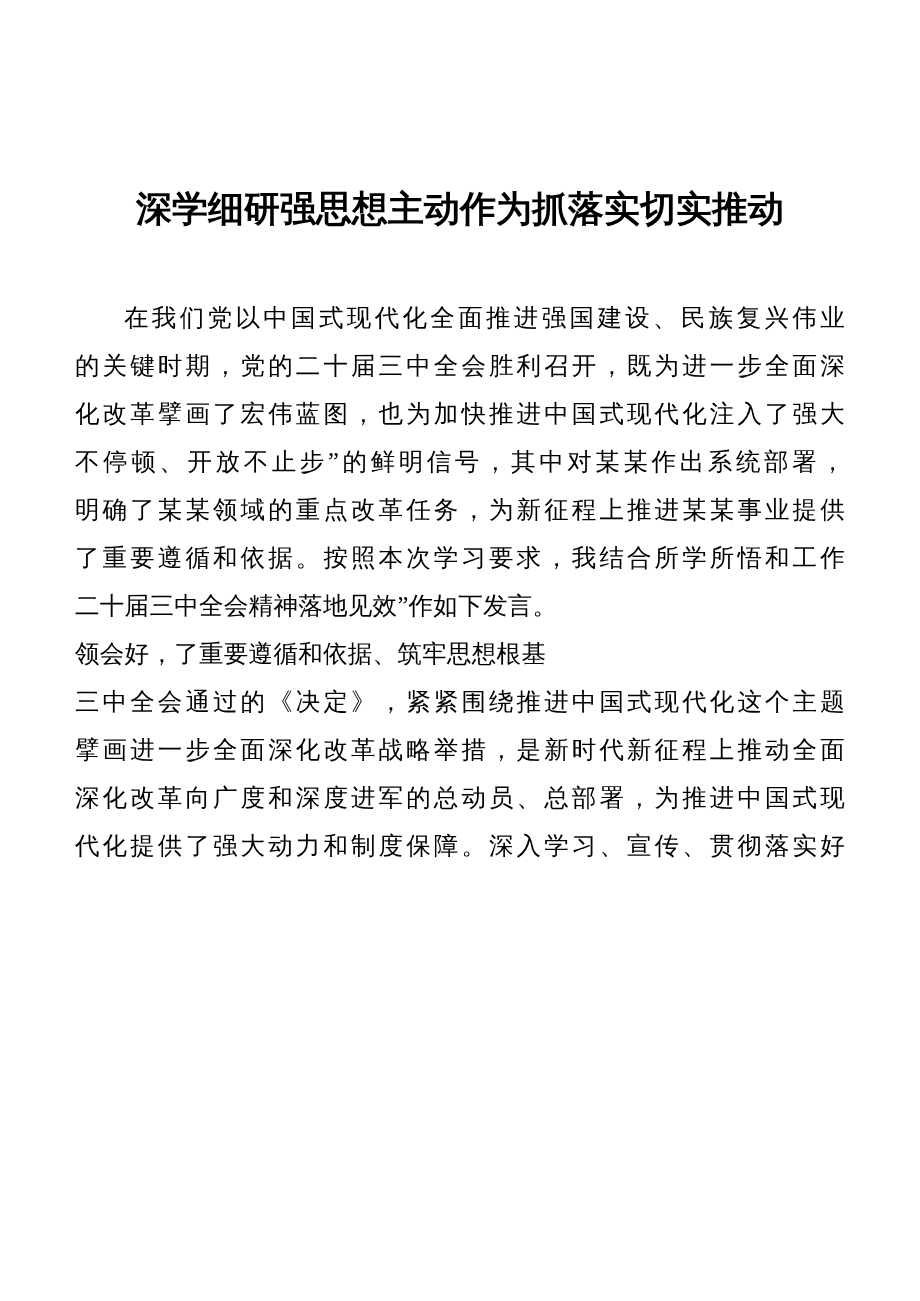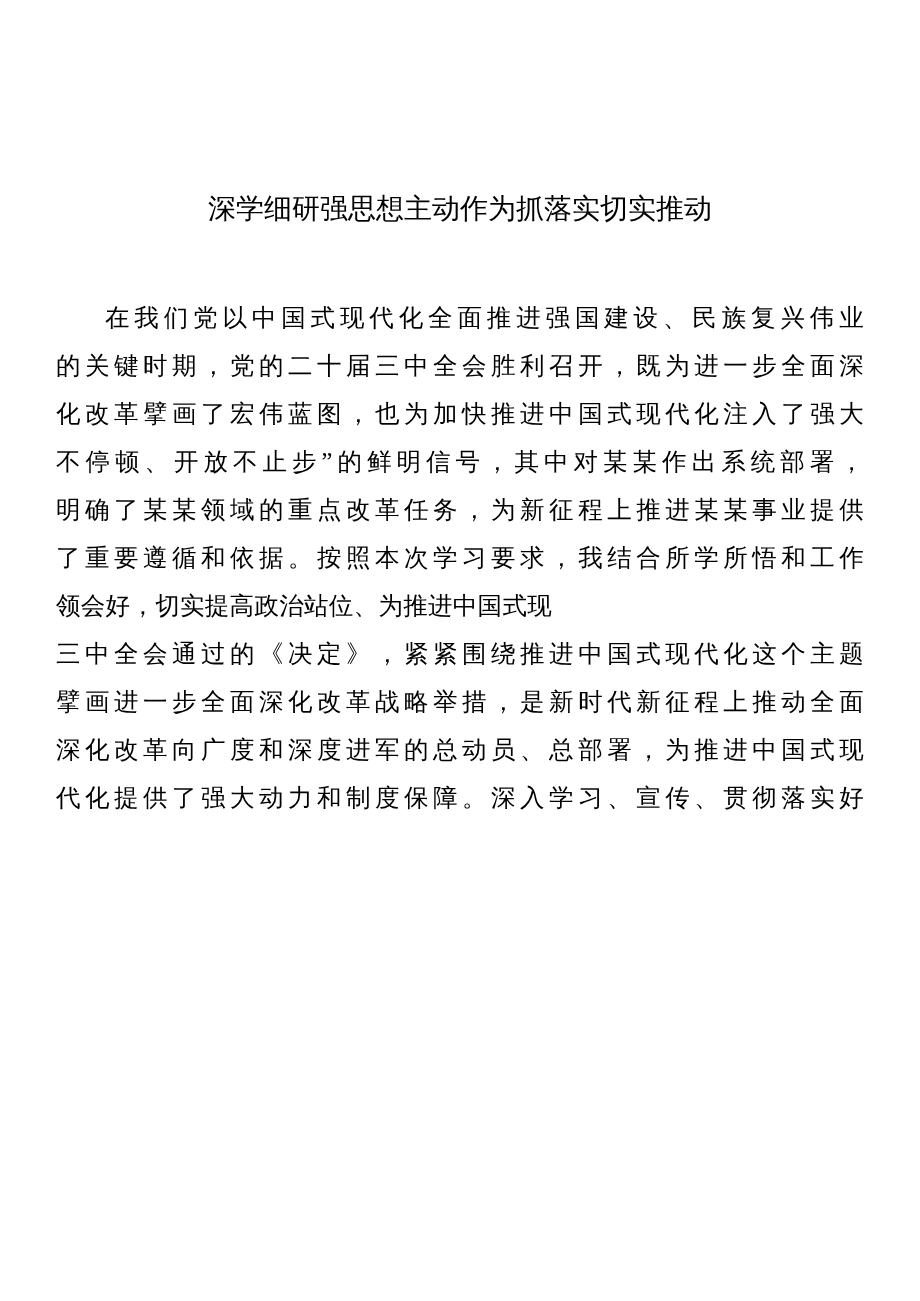--- a/index.html
+++ b/index.html
@@ -16,30 +16,30 @@
     color: #000000;
     overflow: hidden;
     font-family: "Liberation Serif", "DejaVu Serif", serif;
   }
   .doc-title {
     padding-top: 166px;
     text-align: center;
   }
   .doc-title .title-line {
     font-family: "Liberation Sans", "DejaVu Sans", sans-serif;
-    font-weight: 400;
-    font-size: 28px;
+    font-weight: 700;
+    font-size: 36px;
     line-height: 86px;
     height: 86px;
     letter-spacing: 0px;
     white-space: nowrap;
   }
   .doc-body {
     margin-top: 42px;
-    padding: 0 56px;
+    padding: 0 75px;
   }
   .paragraph {
     margin: 0;
   }
   .line {
     font-size: 24.5px;
     line-height: 48px;
     height: 48px;
     overflow: hidden;
     text-align: justify;
@@ -66,23 +66,24 @@
     <div class="title-line">深学细研强思想主动作为抓落实切实推动</div>
   </div>
   <div class="doc-body">
       <div class="paragraph">
         <div class="line fill indent">在我们党以中国式现代化全面推进强国建设、民族复兴伟业</div>
         <div class="line fill">的关键时期，党的二十届三中全会胜利召开，既为进一步全面深</div>
         <div class="line fill">化改革擘画了宏伟蓝图，也为加快推进中国式现代化注入了强大</div>
         <div class="line fill">不停顿、开放不止步”的鲜明信号，其中对某某作出系统部署，</div>
         <div class="line fill">明确了某某领域的重点改革任务，为新征程上推进某某事业提供</div>
         <div class="line fill">了重要遵循和依据。按照本次学习要求，我结合所学所悟和工作</div>
+        <div class="line">二十届三中全会精神落地见效”作如下发言。</div>
       </div>
       <div class="paragraph">
-        <div class="line">领会好，切实提高政治站位、为推进中国式现</div>
+        <div class="line">领会好，了重要遵循和依据、筑牢思想根基</div>
       </div>
       <div class="paragraph">
         <div class="line fill">三中全会通过的《决定》，紧紧围绕推进中国式现代化这个主题</div>
         <div class="line fill">擘画进一步全面深化改革战略举措，是新时代新征程上推动全面</div>
         <div class="line fill">深化改革向广度和深度进军的总动员、总部署，为推进中国式现</div>
         <div class="line fill">代化提供了强大动力和制度保障。深入学习、宣传、贯彻落实好</div>
       </div>
     </div>
 </div>
 

